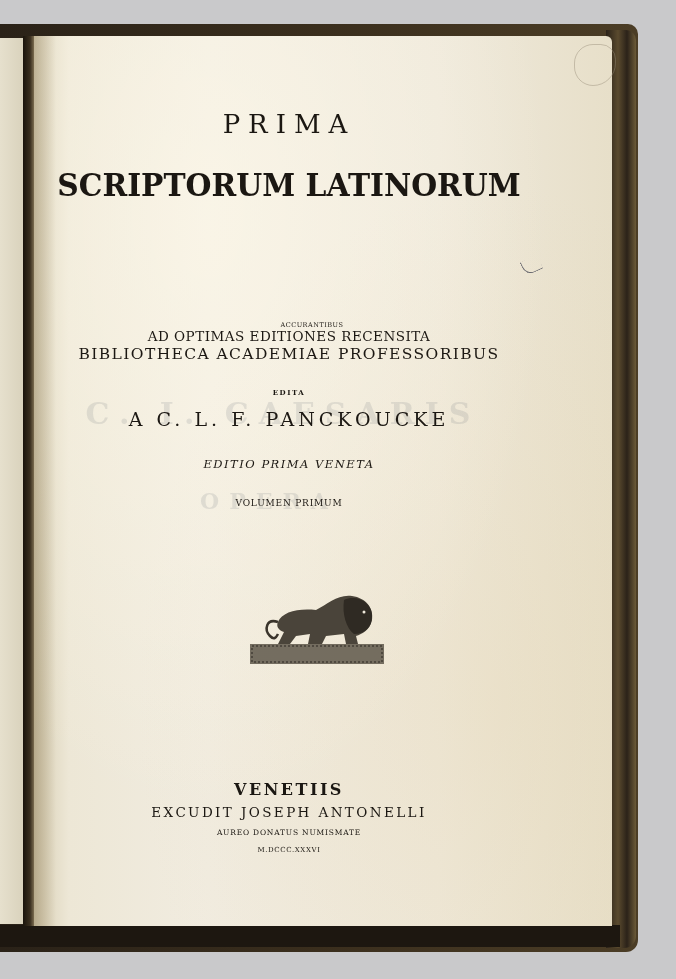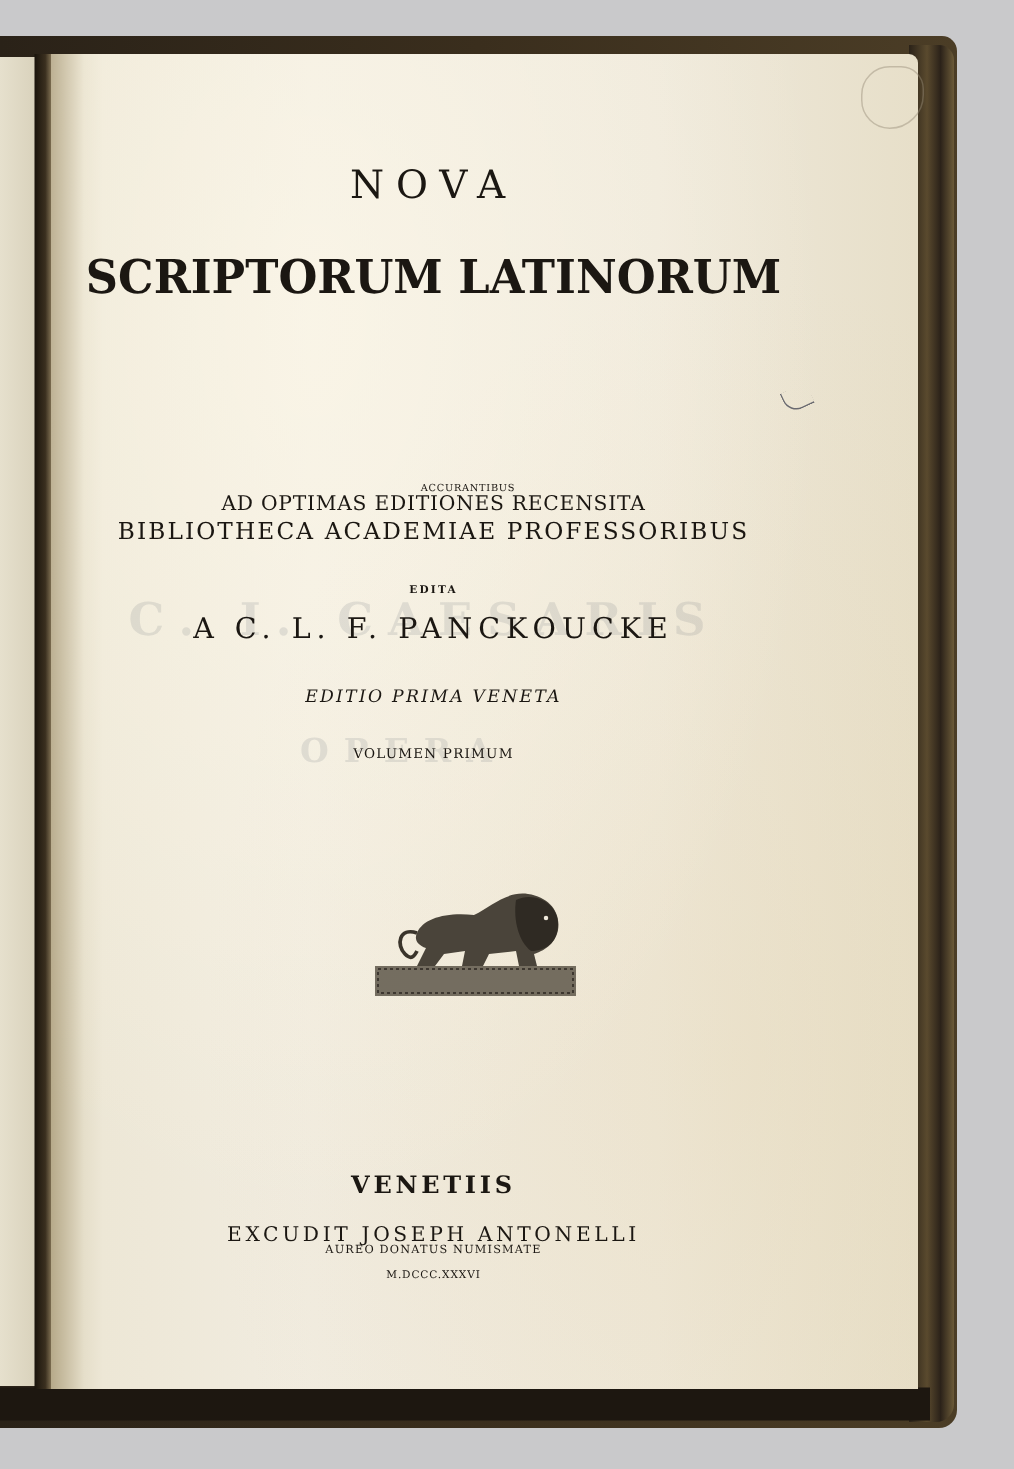--- a/index.html
+++ b/index.html
@@ -61,21 +61,21 @@
     .l-script { top: 131px; font-size: 31px; font-weight: bold; font-family: "DejaVu Serif", serif; letter-spacing: 0px; transform: translateX(-34px) scaleX(0.96); }
     .l-bib { top: 197px; font-size: 20px; font-weight: bold; letter-spacing: 1px; }
     .l-ad { top: 249px; font-size: 13.5px; letter-spacing: 0.5px; margin-top: 43px; }
     .l-acc { top: 285px; font-size: 6.5px; letter-spacing: 0.5px; margin-left: 23px; }
     .l-paris { top: 309px; font-size: 15.5px; letter-spacing: 1.4px; }
     .l-edita { top: 352px; font-size: 7px; letter-spacing: 1.5px; font-weight: bold; }
     .l-panck { top: 372px; font-size: 19px; font-weight: normal; letter-spacing: 4px; }
     .l-editio { top: 421px; font-size: 11.5px; font-style: italic; letter-spacing: 1.5px; }
     .l-vol { top: 462px; font-size: 9px; letter-spacing: 0.8px; }
     .l-ven { top: 744px; font-size: 16px; font-weight: bold; letter-spacing: 2.5px; }
-    .l-exc { top: 768px; font-size: 13.5px; letter-spacing: 2.4px; margin-top: 11px; }
+    .l-exc { top: 768px; font-size: 13.5px; letter-spacing: 2.4px; }
     .l-aur { top: 792px; font-size: 7.5px; letter-spacing: 0.8px; }
     .l-date { top: 810px; font-size: 7px; letter-spacing: 0.6px; }
     .lion {
       position: absolute; left: 214px; top: 548px; width: 140px; height: 84px;
     }
     .fold-mark {
       position: absolute; left: 540px; top: 8px; width: 40px; height: 40px;
       border: 1px solid rgba(150,140,120,0.45); border-radius: 50% 40% 60% 50%;
     }
     .pencil-mark {
@@ -94,21 +94,21 @@
   <div class="left-page"></div>
   <div class="gutter"></div>
 
   <div class="page">
     <div class="fold-mark"></div>
     <div class="pencil-mark"></div>
 
     <div class="bleed" style="top:360px;font-size:30px;letter-spacing:10px;transform:translateX(-40px);">C. I. CAESARIS</div>
     <div class="bleed" style="top:452px;font-size:22px;letter-spacing:10px;transform:translateX(-54px);">OPERA</div>
 
-    <div class="line l-nova">NOVA</div>
+    <div class="line l-nova">PRIMA</div>
     <div class="line l-script">SCRIPTORUM LATINORUM</div>
     <div class="line l-ad">AD OPTIMAS EDITIONES RECENSITA</div>
     <div class="line l-acc">ACCURANTIBUS</div>
     <div class="line l-paris">BIBLIOTHECA ACADEMIAE PROFESSORIBUS</div>
     <div class="line l-edita">EDITA</div>
     <div class="line l-panck">A C. L. F. PANCKOUCKE</div>
     <div class="line l-editio">EDITIO PRIMA VENETA</div>
     <div class="line l-vol">VOLUMEN PRIMUM</div>
 
     <svg class="lion" viewBox="0 0 140 84">

